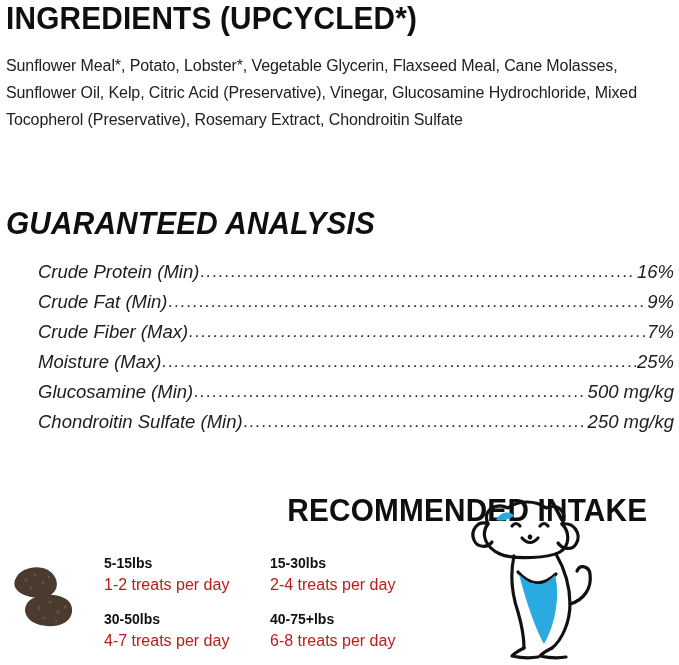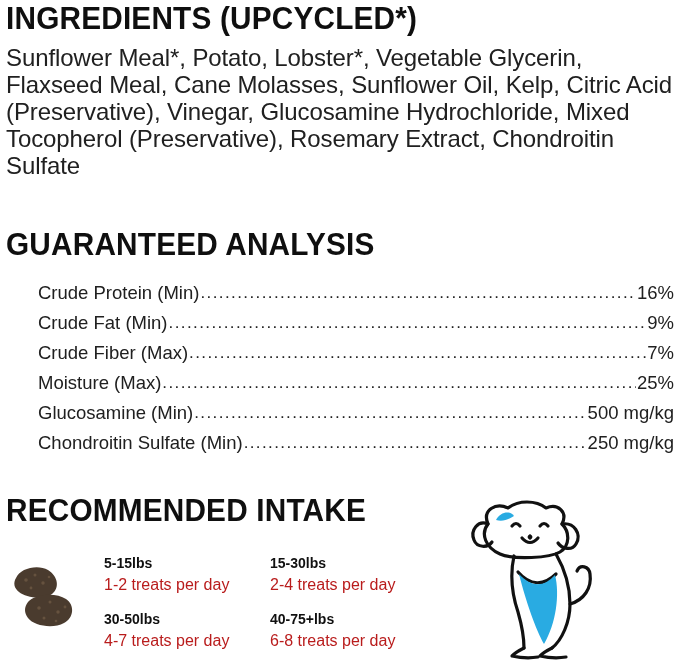--- a/index.html
+++ b/index.html
@@ -33,31 +33,32 @@
     transform: scaleX(0.96);
     transform-origin: left center;
   }
   .ingredients-block {
     position: absolute;
     left: 6px;
     top: 2px;
     width: 668px;
   }
   .ingredients-body {
-    font-size: 24px;
+    font-size: 16px;
     line-height: 27px;
     color: #202020;
-    margin-top: 8px;
+    margin-top: 16px;
     letter-spacing: -0.1px;
   }
   .ga-block {
     position: absolute;
     left: 6px;
-    top: 228px;
+    top: 207px;
     width: 668px;
+    font-style: italic;
   }
   .ga-list {
     margin-top: 16px;
   }
   .ga-row {
     display: flex;
     align-items: baseline;
     font-size: 18.5px;
     line-height: 29px;
     color: #202020;
@@ -80,20 +81,21 @@
     top: -1px;
   }
   .ga-value {
     flex: 0 0 auto;
   }
   .intake-block {
     position: absolute;
     left: 6px;
     top: 494px;
     width: 668px;
+    text-align: right;
   }
   .intake-heading {
     font-size: 31px;
   }
   .intake-grid {
     position: absolute;
     left: 104px;
     top: 552px;
     width: 400px;
   }

